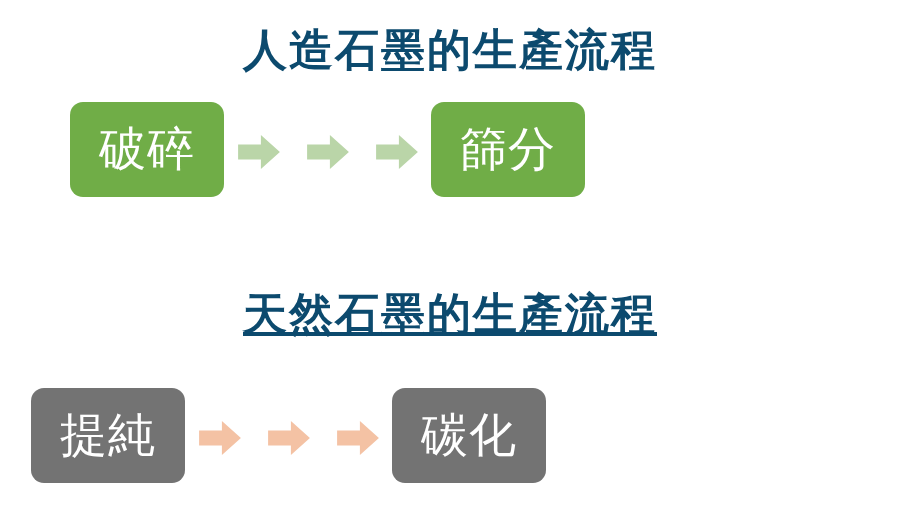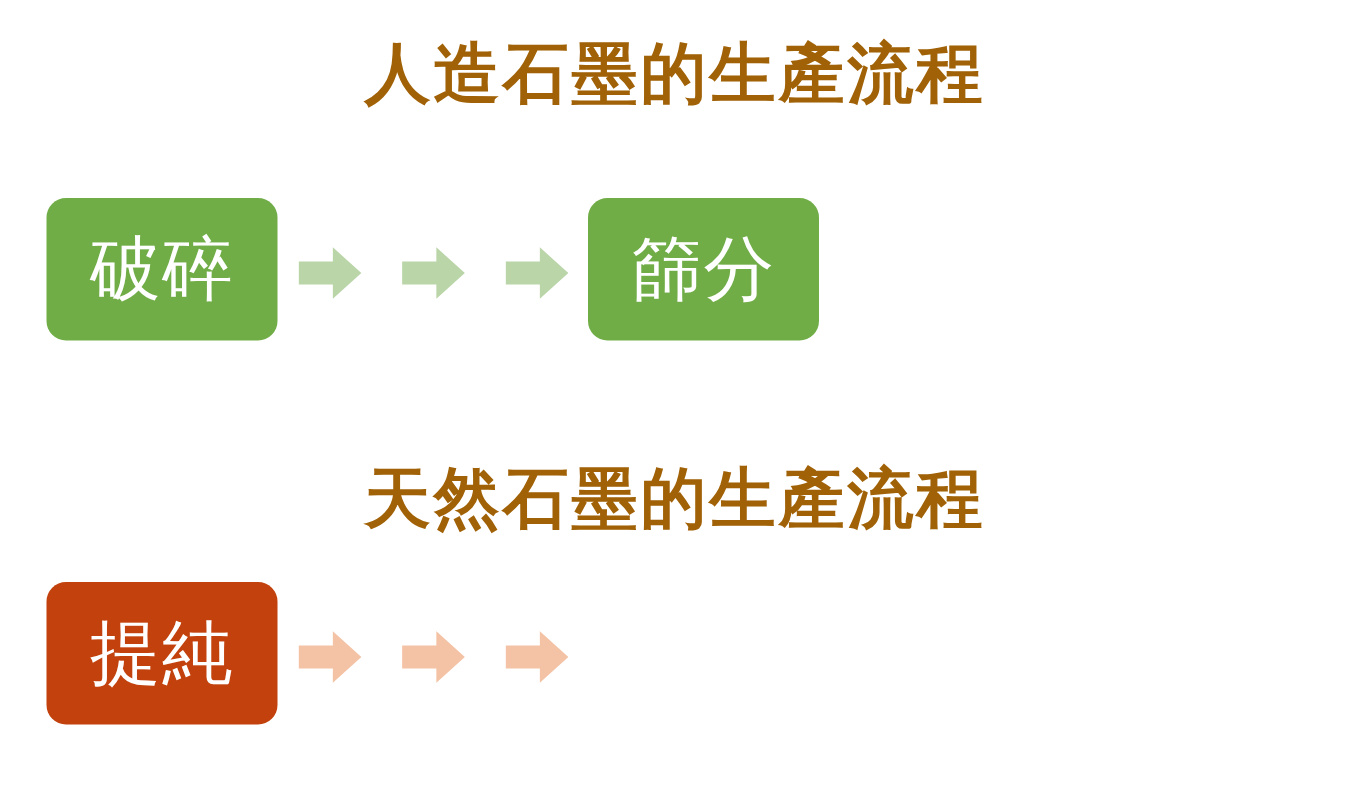--- a/index.html
+++ b/index.html
@@ -16,33 +16,33 @@
     font-family: "DejaVu Serif", serif;
   }
   .flow-title {
     position: absolute;
     left: 0;
     width: 100%;
     text-align: center;
     font-size: 44px;
     line-height: 1.2;
     font-weight: 700;
-    color: #a16207;
+    color: #0c4a6e;
     letter-spacing: 2px;
     margin: 0;
   }
   .title-artificial { top: 24px; }
-  .title-natural   { top: 307px; }
+  .title-natural   { top: 288px; text-decoration: underline; }
   .flow-row {
     position: absolute;
     left: 31px;
     display: flex;
     align-items: center;
   }
-  .row-artificial { top: 132px; }
+  .row-artificial { top: 102px; margin-left: 39px; }
   .row-natural    { top: 388px; }
   .step-box {
     width: 154px;
     height: 95px;
     border-radius: 13px;
     display: flex;
     align-items: center;
     justify-content: center;
     color: #ffffff;
     font-size: 47px;
@@ -57,21 +57,21 @@
     justify-content: center;
   }
   .arrow-svg {
     width: 42px;
     height: 38px;
     margin-top: 4px;
     display: block;
   }
   .flow-green  .step-box { background: #70AD47; }
   .flow-green  .arrow-svg path { fill: #BAD5A8; }
-  .flow-orange .step-box { background: #c2410c; }
+  .flow-orange .step-box { background: #737373; }
   .flow-orange .arrow-svg path { fill: #F4C2A4; }
 </style>
 </head>
 <body>
 
 <div class="canvas">
 
   <section class="flow-green">
     <h1 class="flow-title title-artificial">人造石墨的生產流程</h1>
     <div class="flow-row row-artificial">
@@ -122,17 +122,18 @@
         </svg>
       </div>
 
 
       <div class="arrow-wrap">
         <svg class="arrow-svg" viewBox="0 0 44 40">
           <path d="M0 12 H24 V2 L44 20 L24 38 V28 H0 Z"></path>
         </svg>
       </div>
 
+      <div class="step-box">碳化</div>
 
     </div>
   </section>
 
 </div>
 
 </body></html>

